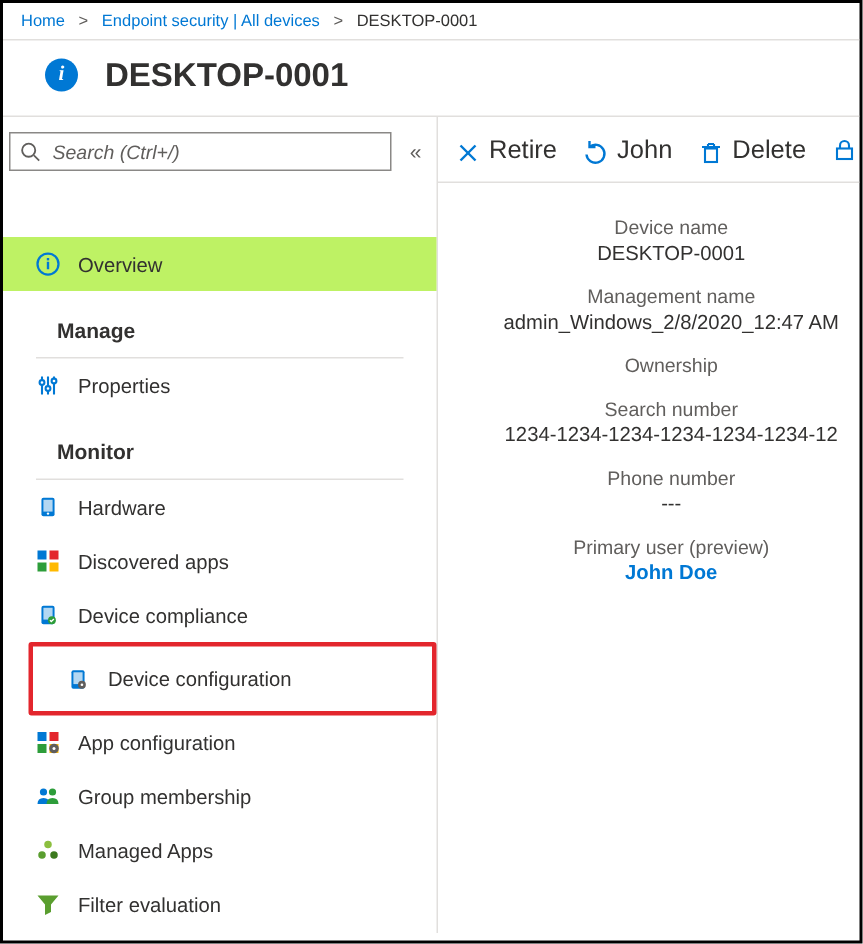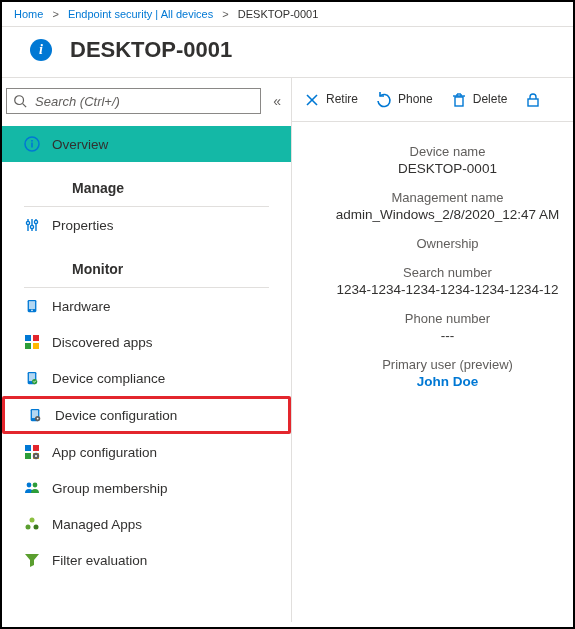--- a/index.html
+++ b/index.html
@@ -108,63 +108,62 @@
   
   .nav { padding-top: 2px; }
   .nav .nav-item {
     display: flex;
     align-items: center;
     height: 36px;
     padding-left: 22px;
     cursor: pointer;
     white-space: nowrap;
   }
-  .nav .nav-item.selected { background: #14b8a6; }
+  .nav .nav-item.selected { background: #bef264; margin-top: 32px; }
   .nav .nav-item .nicon {
     width: 16px; height: 16px;
     margin-right: 12px;
     display:flex; align-items:center; justify-content:center;
   }
   .nav .nav-item .label { font-size: 13.5px; }
   .nav .group-header {
     padding: 18px 0 6px 36px;
     font-weight: 600;
     font-size: 14px;
     color: #323130;
-    margin-left: 34px;
   }
   .nav hr {
     border: none;
     border-top: 1px solid #e1dfdd;
     margin: 4px 22px 0 22px;
   }
 
   .highlight-box {
     border: 3px solid #e3262d;
     border-radius: 2px;
   }
-  .nav .nav-item.highlight-box { height: 38px; }
+  .nav .nav-item.highlight-box { height: 49px; margin-left: 17px; }
 
   
   .toolbar {
     display: flex;
     align-items: center;
     height: 44px;
     border-bottom: 1px solid #e1dfdd;
     padding-left: 12px;
     overflow: hidden;
     white-space: nowrap;
   }
   .toolbar .tbtn {
     display: flex;
-    align-items: flex-start;
+    align-items: flex-end;
     margin-right: 18px;
     cursor: pointer;
     color: #323130;
-    font-size: 12px;
+    font-size: 17px;
   }
   .toolbar .tbtn .ticon {
     width: 16px; height: 16px;
     margin-right: 6px;
     color: #0078d4;
     display:flex; align-items:center; justify-content:center;
   }
 
   
   .props {
@@ -347,21 +346,21 @@
         </span>
         <span>Retire</span>
       </div>
       <div class="tbtn">
         <span class="ticon">
           <svg viewBox="0 0 16 16" width="16" height="16" fill="none" stroke="#0078d4" stroke-width="1.6">
               <path d="M4 4 A6 6 0 1 1 2 9"></path>
               <polyline points="4,0 4,4 8,4"></polyline>
             </svg>
         </span>
-        <span>Phone</span>
+        <span>John</span>
       </div>
       <div class="tbtn">
         <span class="ticon">
           <svg viewBox="0 0 16 16" width="16" height="16" fill="none" stroke="#0078d4" stroke-width="1.4">
               <rect x="4" y="5" width="8" height="9"></rect>
               <line x1="2" y1="4" x2="14" y2="4"></line>
               <line x1="6" y1="4" x2="6" y2="2"></line>
               <line x1="10" y1="4" x2="10" y2="2"></line>
               <line x1="6" y1="2" x2="10" y2="2"></line>
             </svg>

